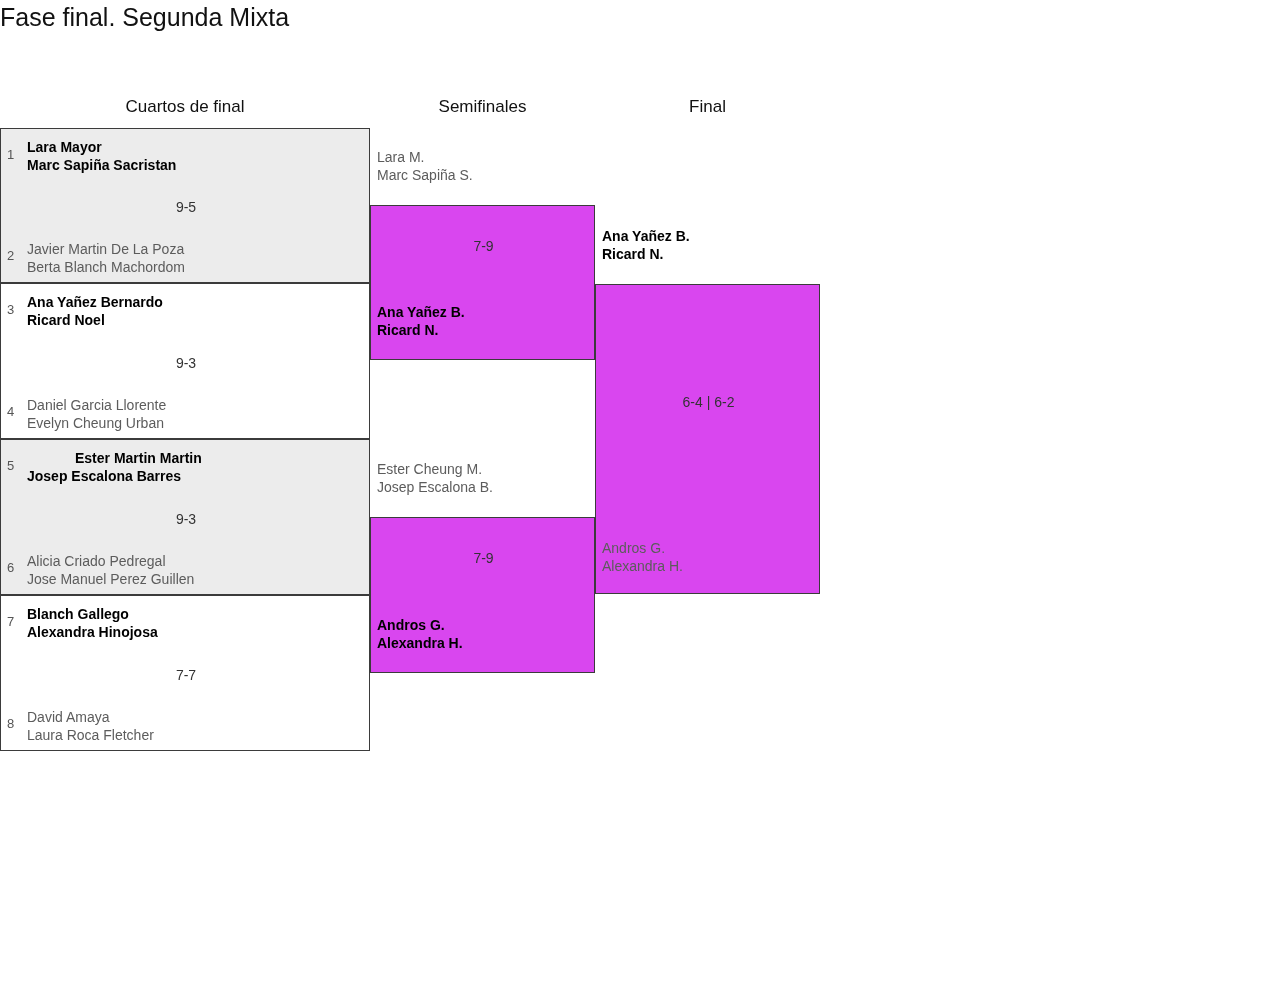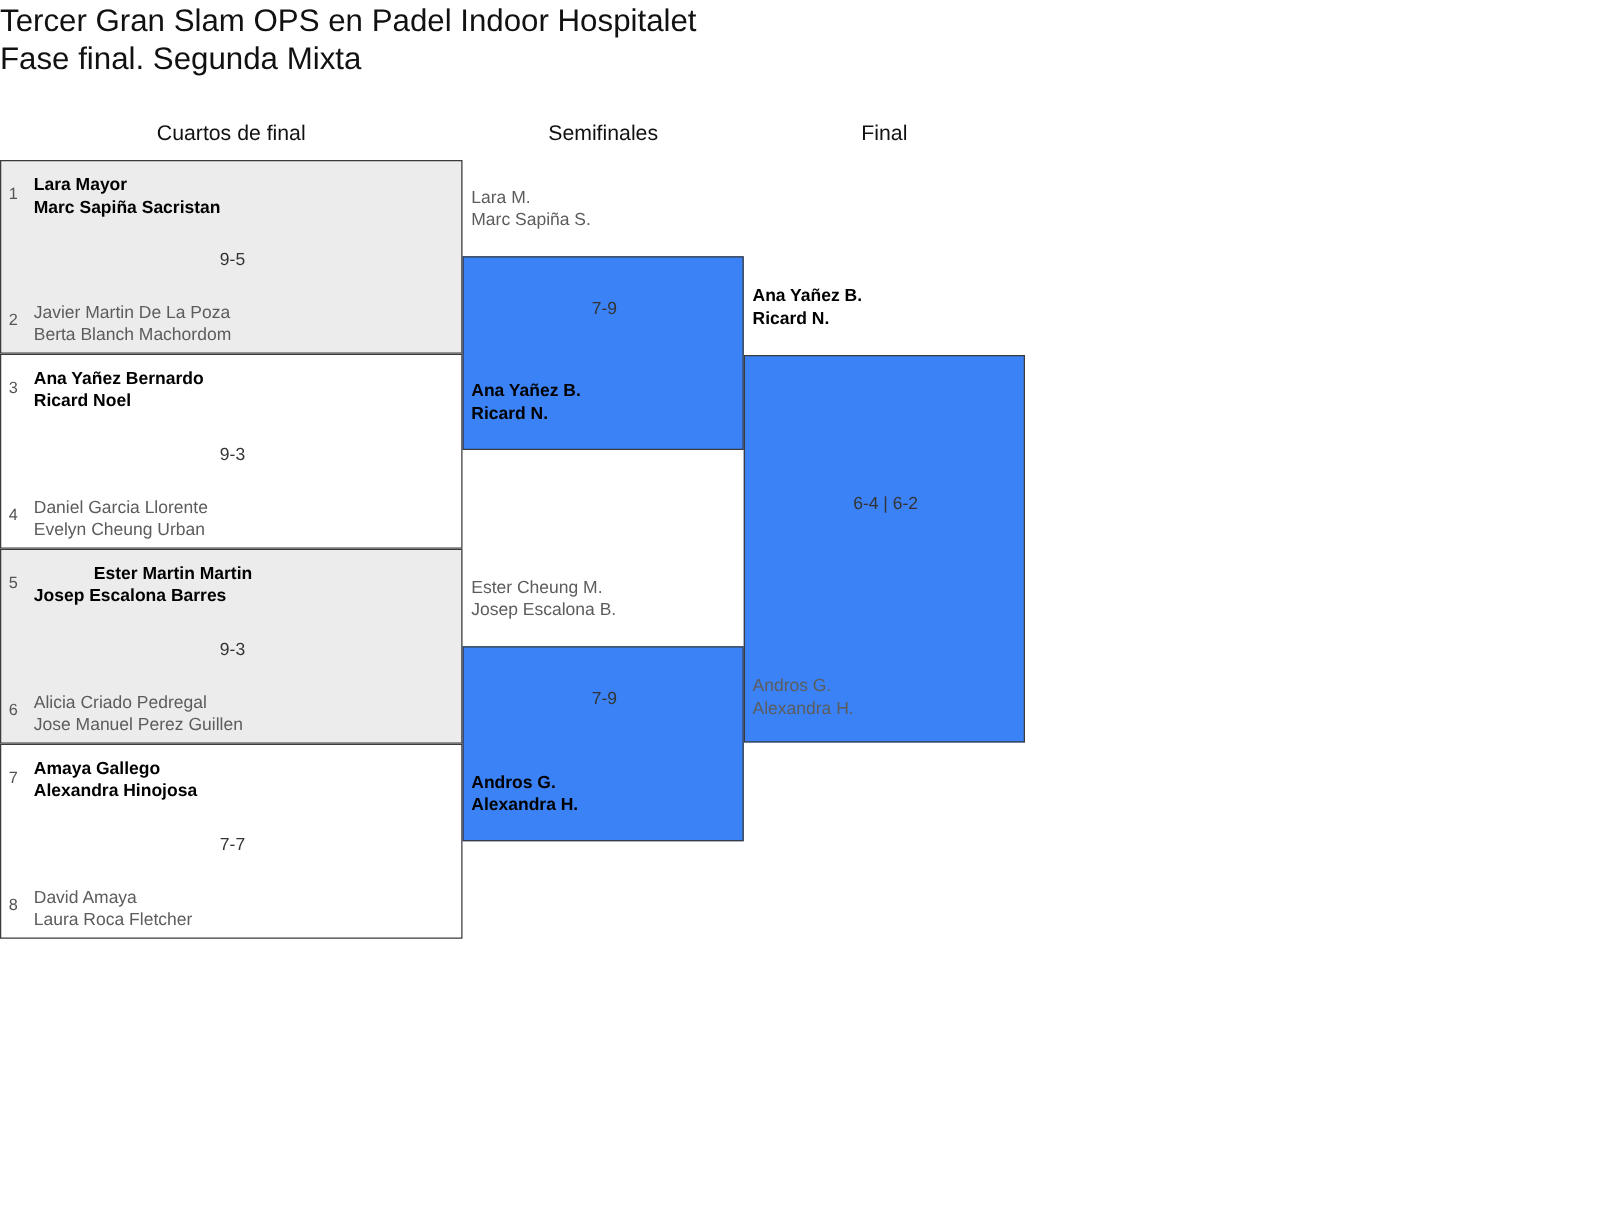--- a/index.html
+++ b/index.html
@@ -104,39 +104,38 @@
     line-height: 18px;
     color: #333333;
     text-align: center;
     white-space: nowrap;
   }
 
   
   .mbox {
     position: absolute;
     border: 1px solid #3b3b3b;
-    background: #3b82f6;
+    background: #d946ef;
   }
 
   .sf-team, .f-team {
     position: absolute;
     font-size: 14px;
     line-height: 18px;
     white-space: nowrap;
   }
   .sf-team.win, .f-team.win   { font-weight: 700; color: #000000; }
   .sf-team.lose, .f-team.lose { font-weight: 400; color: #5c5c5c; }
 </style>
 </head>
 <body>
 
 <div class="header">
 
   <div class="title-block">
-    <div class="title-line">Tercer Gran Slam OPS en Padel Indoor Hospitalet</div>
     <div class="title-line">Fase final. Segunda Mixta</div>
   </div>
 
 </div>
 
 <div class="round-head" style="left:0px; top:96px; width:370px;">Cuartos de final</div>
 <div class="round-head" style="left:370px; top:96px; width:225px;">Semifinales</div>
 <div class="round-head" style="left:595px; top:96px; width:225px;">Final</div>
 
 <div class="bracket">
@@ -166,21 +165,21 @@
     <span class="team win" style="top:9px;margin-left:48px;">Ester Martin Martin</span>
     <span class="team win" style="top:27px;">Josep Escalona Barres</span>
     <span class="score" style="left:0; width:370px; top:70px;">9-3</span>
     <span class="seed" style="top:120px;">6</span>
     <span class="team lose" style="top:112px;">Alicia Criado Pedregal</span>
     <span class="team lose" style="top:130px;">Jose Manuel Perez Guillen</span>
   </div>
 
   <div class="qf plain" style="top:467px; height:156px;">
     <span class="seed" style="top:18px;">7</span>
-    <span class="team win" style="top:9px;">Amaya Gallego</span>
+    <span class="team win" style="top:9px;">Blanch Gallego</span>
     <span class="team win" style="top:27px;">Alexandra Hinojosa</span>
     <span class="score" style="left:0; width:370px; top:70px;">7-7</span>
     <span class="seed" style="top:120px;">8</span>
     <span class="team lose" style="top:112px;">David Amaya</span>
     <span class="team lose" style="top:130px;">Laura Roca Fletcher</span>
   </div>
 
   <span class="sf-team lose" style="left:377px; top:20px;">Lara M.</span>
   <span class="sf-team lose" style="left:377px; top:38px;">Marc Sapiña S.</span>
 

